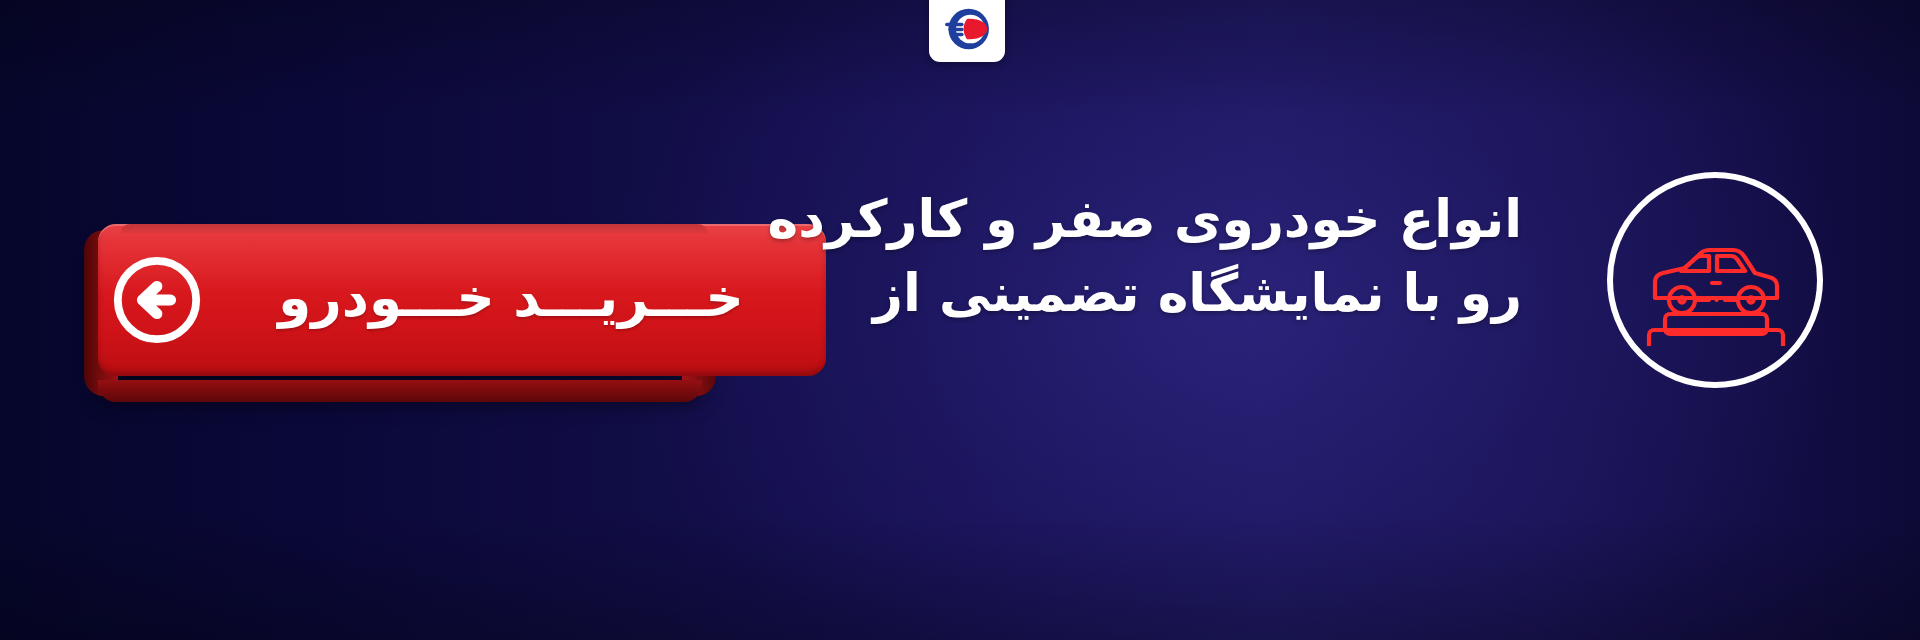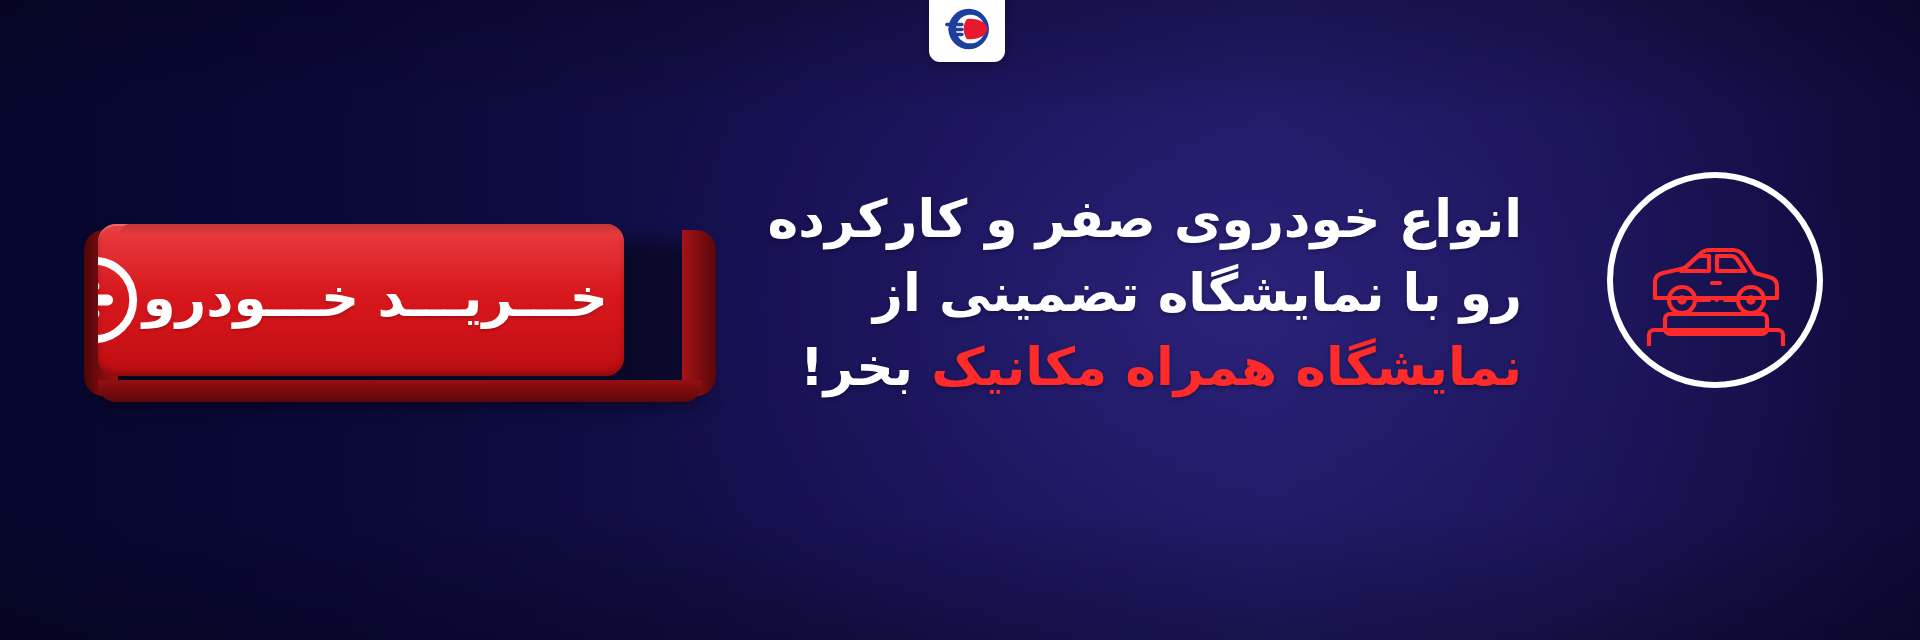--- a/index.html
+++ b/index.html
@@ -108,21 +108,21 @@
     bottom: 0;
     width: 604px;
     height: 22px;
     border-radius: 0 0 18px 18px;
     background: linear-gradient(180deg, #960f12 0%, #5d0709 100%);
   }
   .btn-face {
     position: absolute;
     left: 14px;
     top: 0;
-    width: 526px;
+    width: 728px;
     height: 152px;
     border-radius: 18px;
     background:
       linear-gradient(180deg,
         #e8262b 0%,
         #e31f24 10%,
         #d9191e 40%,
         #cf1318 70%,
         #c00f13 92%,
         #ae0c10 100%);
@@ -255,21 +255,20 @@
           <circle cx="50" cy="50" r="40" fill="none" stroke="#ffffff" stroke-width="8"></circle>
           <path d="M64 50 H39 M50 36 L35 50 L50 64" fill="none" stroke="#ffffff" stroke-width="11" stroke-linecap="round" stroke-linejoin="round"></path>
         </svg>
       </div>
     </div>
   </div>
 
   <div class="headline">
     <span class="hl-line">انواع خودروی صفر و کارکرده</span>
     <span class="hl-line">رو با نمایشگاه تضمینی از</span>
-    <span class="hl-line"><span class="hl-accent">نمایشگاه همراه مکانیک</span><span> بخر!</span></span>
   </div>
 
   <div class="car-badge">
     <div class="car-ring"></div>
     <svg class="car-svg" viewBox="0 0 150 120">
       <g fill="none" stroke="#ff2a2a" stroke-width="4.2" stroke-linecap="round" stroke-linejoin="round">
 
         <path d="M14 72 L14 56 Q14 49 22 47 L44 42 L60 27 Q63 24 69 24 L92 24 Q99 24 103 30 L114 47 L128 51 Q136 53 136 60 L136 72 Z"></path>
 
         <path d="M40 45 L55 32 Q57 30 61 30 L68 30 L68 45 Z"></path>

